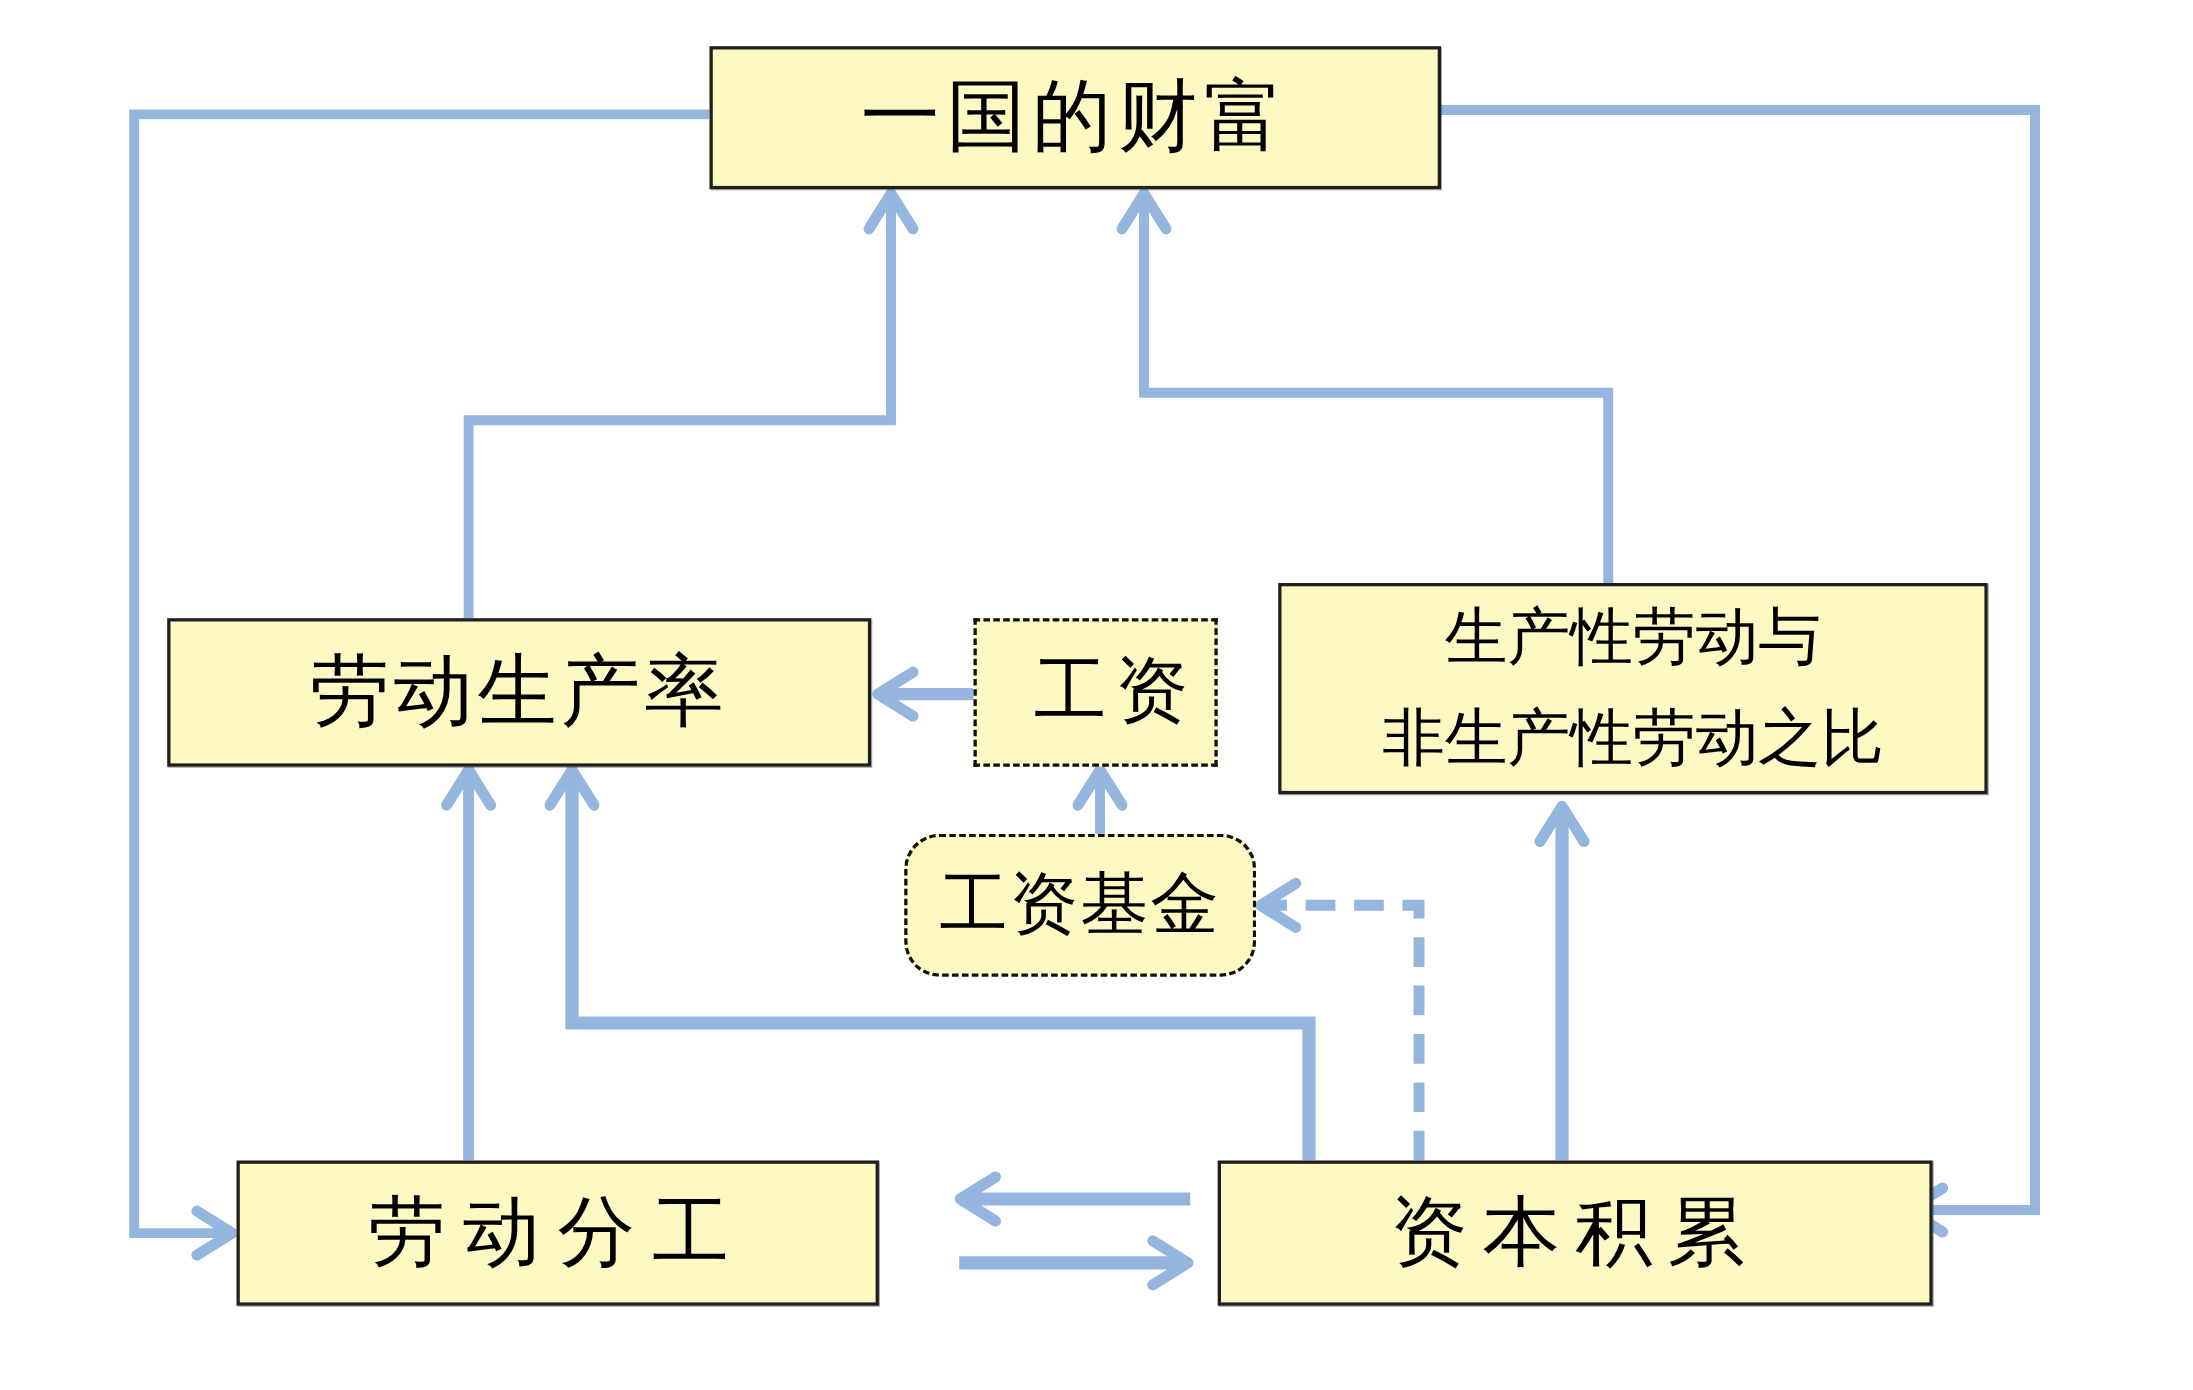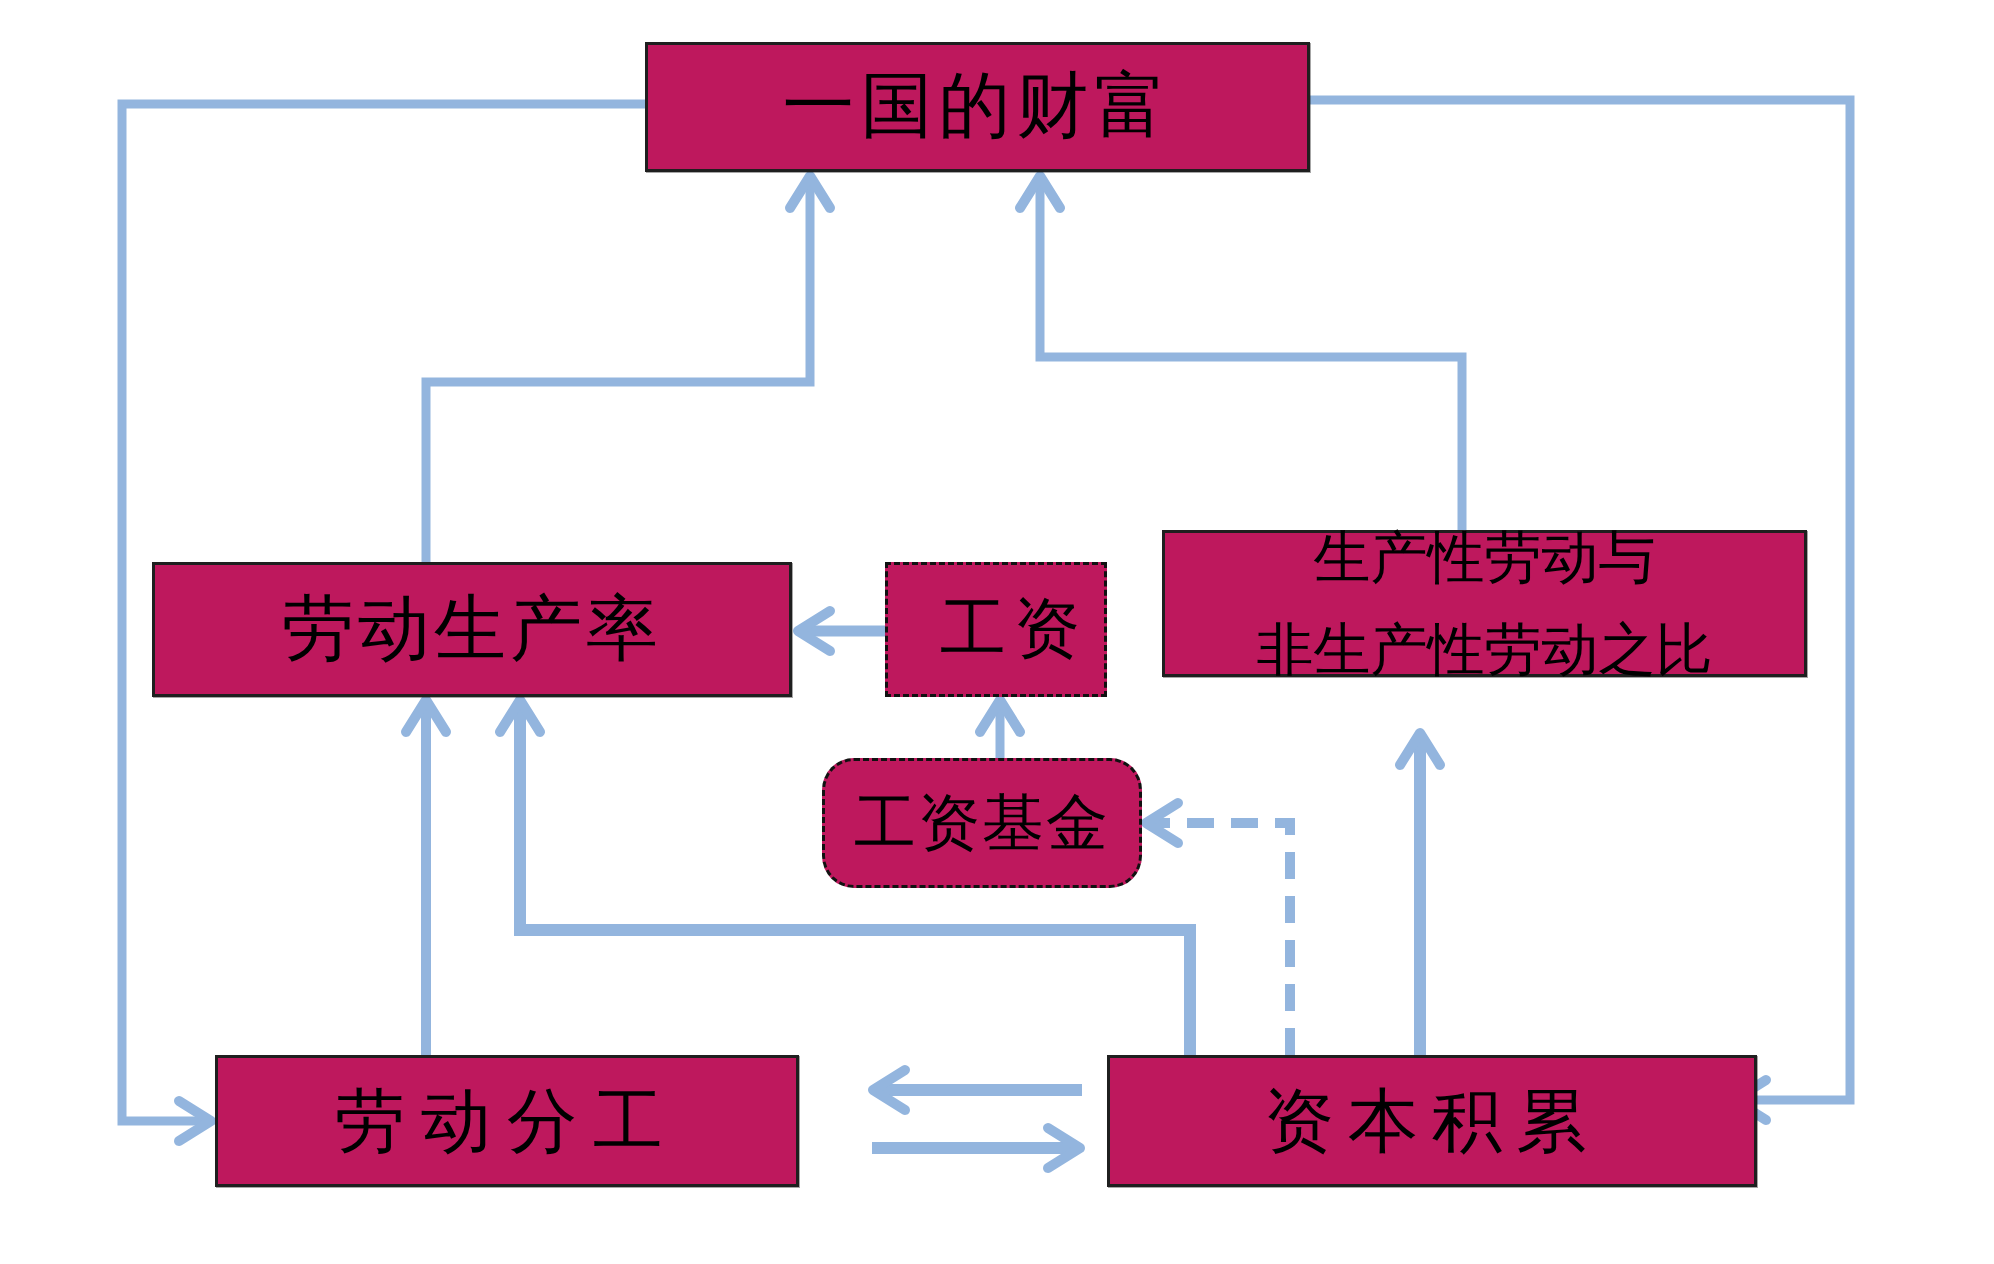--- a/index.html
+++ b/index.html
@@ -6,33 +6,33 @@
   .canvas{
     position:relative;
     width:1994px;height:1264px;
     background:#ffffff;
     font-family:"Liberation Serif","DejaVu Serif",serif;
     overflow:hidden;
   }
   svg.wires{position:absolute;left:0;top:0;z-index:1;}
   .node{
     position:absolute;z-index:2;
-    background:#be185d;
+    background:#fef9c3;
     border:3px solid #1f1f1f;
     display:flex;align-items:center;justify-content:center;
     text-align:center;color:#000;
     box-sizing:border-box;
     box-shadow:1px 1px 0 rgba(0,0,0,.35);
   }
   .node.dashed{border:3px dashed #111;box-shadow:none;}
   .node .lbl{display:block;line-height:1.1;}
   .wealth      {left:645px;top:42px;width:665px;height:130px;font-size:72px;letter-spacing:6px;}
   .productivity{left:152px;top:562px;width:640px;height:135px;font-size:72px;letter-spacing:4px;}
   .wage        {left:885px;top:562px;width:222px;height:135px;font-size:66px;letter-spacing:8px;padding-left:36px;}
-  .ratio       {left:1162px;top:530px;width:645px;height:147px;font-size:57px;}
+  .ratio       {left:1162px;top:530px;width:645px;height:192px;font-size:57px;}
   .ratio .lbl{line-height:92px;}
   .wage_fund   {left:822px;top:758px;width:320px;height:130px;font-size:62px;letter-spacing:2px;border-radius:32px;}
   .division    {left:215px;top:1055px;width:584px;height:132px;font-size:70px;letter-spacing:16px;}
   .capital     {left:1082px;top:1055px;width:650px;height:132px;font-size:70px;letter-spacing:14px;margin-left:25px;}
 </style>
 </head>
 <body>
 
 <div class="canvas">
 

